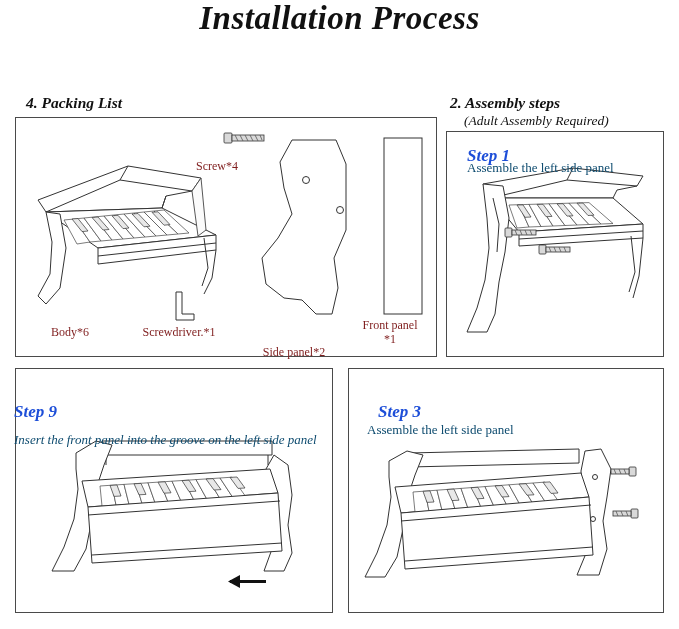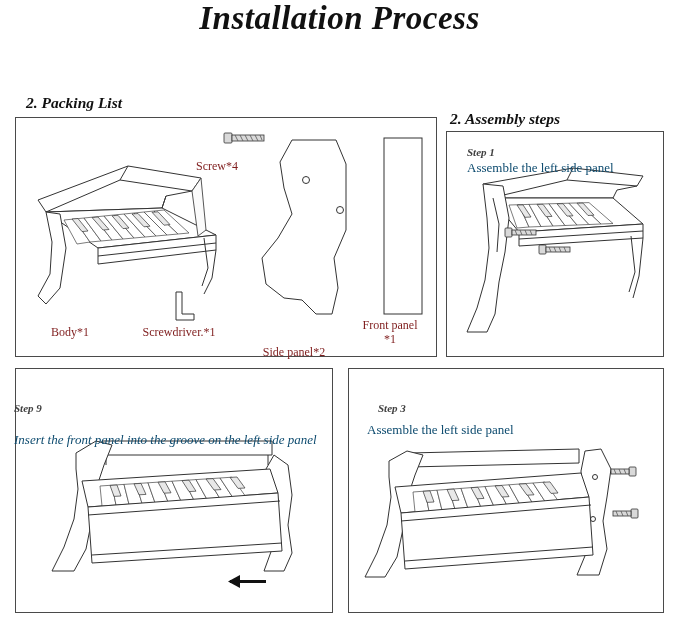--- a/index.html
+++ b/index.html
@@ -57,22 +57,22 @@
     border: 1px solid #4a4a4a;
     box-sizing: border-box;
     background: #fff;
   }
 
   .step-title {
     position: absolute;
     font-family: "Liberation Serif", serif;
     font-style: italic;
     font-weight: bold;
-    font-size: 11px;
-    color: #404040;
+    font-size: 17px;
+    color: #1d4ed8;
     white-space: nowrap;
   }
   .step-desc {
     position: absolute;
     font-family: "Liberation Serif", serif;
     font-size: 13px;
     color: #0c4a6e;
     white-space: nowrap;
   }
 
@@ -101,21 +101,21 @@
   .metal { fill: #d9d9d9; stroke: #333; stroke-width: 0.8; }
   .arrow { fill: #111; }
 </style>
 </head>
 <body>
 
 <div class="page">
 
   <div class="title">Installation Process</div>
 
-  <div class="section-label" style="left:26px; top:94px;">2. Packing List</div>
+  <div class="section-label" style="left:26px; top:94px;">4. Packing List</div>
 
   <div class="panel" style="left:15px; top:117px; width:422px; height:240px;">
     <svg width="420" height="238" viewBox="0 0 420 238">
 
       <g>
 
         <path class="shape" d="M22 82 L112 48 L185 60 L176 73 L150 78 L146 90 L30 94 Z"></path>
         <path class="ln" d="M112 48 L104 62 L176 73"></path>
         <path class="ln" d="M104 62 L30 94"></path>
 
@@ -166,27 +166,28 @@
         <circle class="ln" cx="290" cy="62" r="3.5"></circle>
         <circle class="ln" cx="324" cy="92" r="3.5"></circle>
       </g>
 
       <g>
         <rect class="shape" x="368" y="20" width="38" height="176"></rect>
       </g>
     </svg>
   </div>
 
-  <div class="part-label" style="left:30px; top:325px; width:80px;">Body*1</div>
+  <div class="part-label" style="left:30px; top:325px; width:80px;">Body*6</div>
   <div class="part-label" style="left:124px; top:325px; width:110px;">Screwdriver.*1</div>
   <div class="part-label" style="left:240px; top:325px; width:108px;margin-top:20px;">Side panel*2</div>
   <div class="part-label two-line" style="left:352px; top:319px; width:76px;">Front panel<br>*1</div>
   <div class="part-label" style="left:196px; top:159px; width:70px; text-align:left;">Screw*4</div>
 
-  <div class="section-label" style="left:450px; top:94px;margin-top:16px;">2. Assembly steps</div>
+  <div class="section-label" style="left:450px; top:94px;">2. Assembly steps</div>
+  <div class="section-sublabel" style="left:464px; top:113px;">(Adult Assembly Required)</div>
 
   <div class="panel" style="left:446px; top:131px; width:218px; height:226px;">
     <svg width="216" height="224" viewBox="0 0 216 224">
 
       <path class="shape" d="M36 52 L126 36 L196 44 L190 54 L170 58 L166 66 L44 66 Z"></path>
       <path class="ln" d="M126 36 L120 48 L190 54"></path>
       <path class="ln" d="M120 48 L44 66"></path>
       <path class="shape" d="M44 66 L166 66 L196 92 L72 100 Z"></path>
       <g>
         <path class="key" d="M62 73 L72 72.7 L82 95 L70 96 Z"></path>

